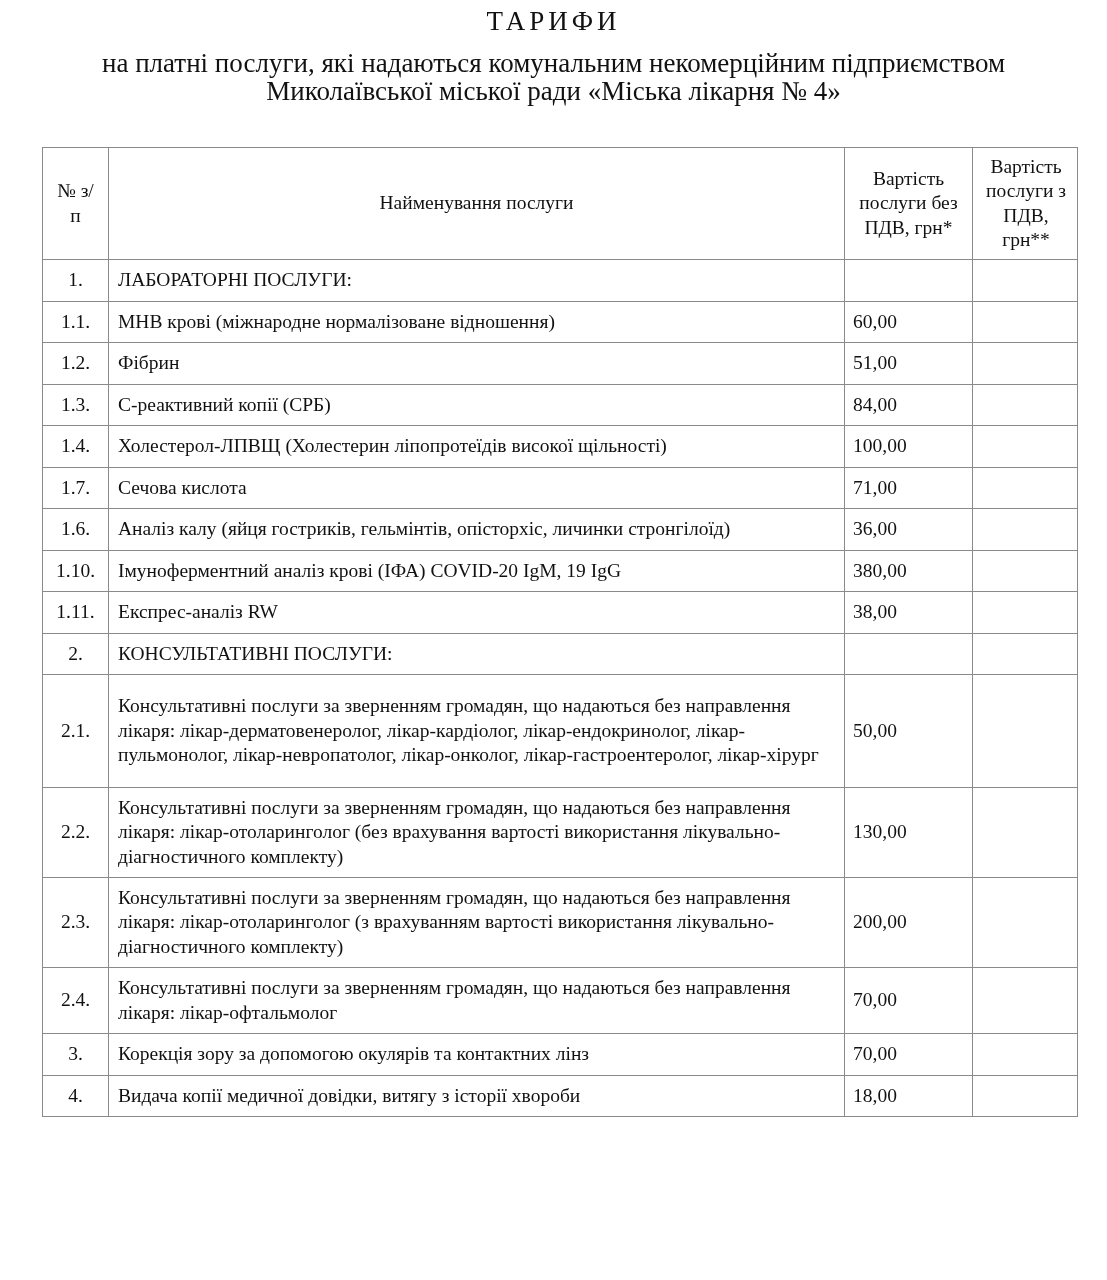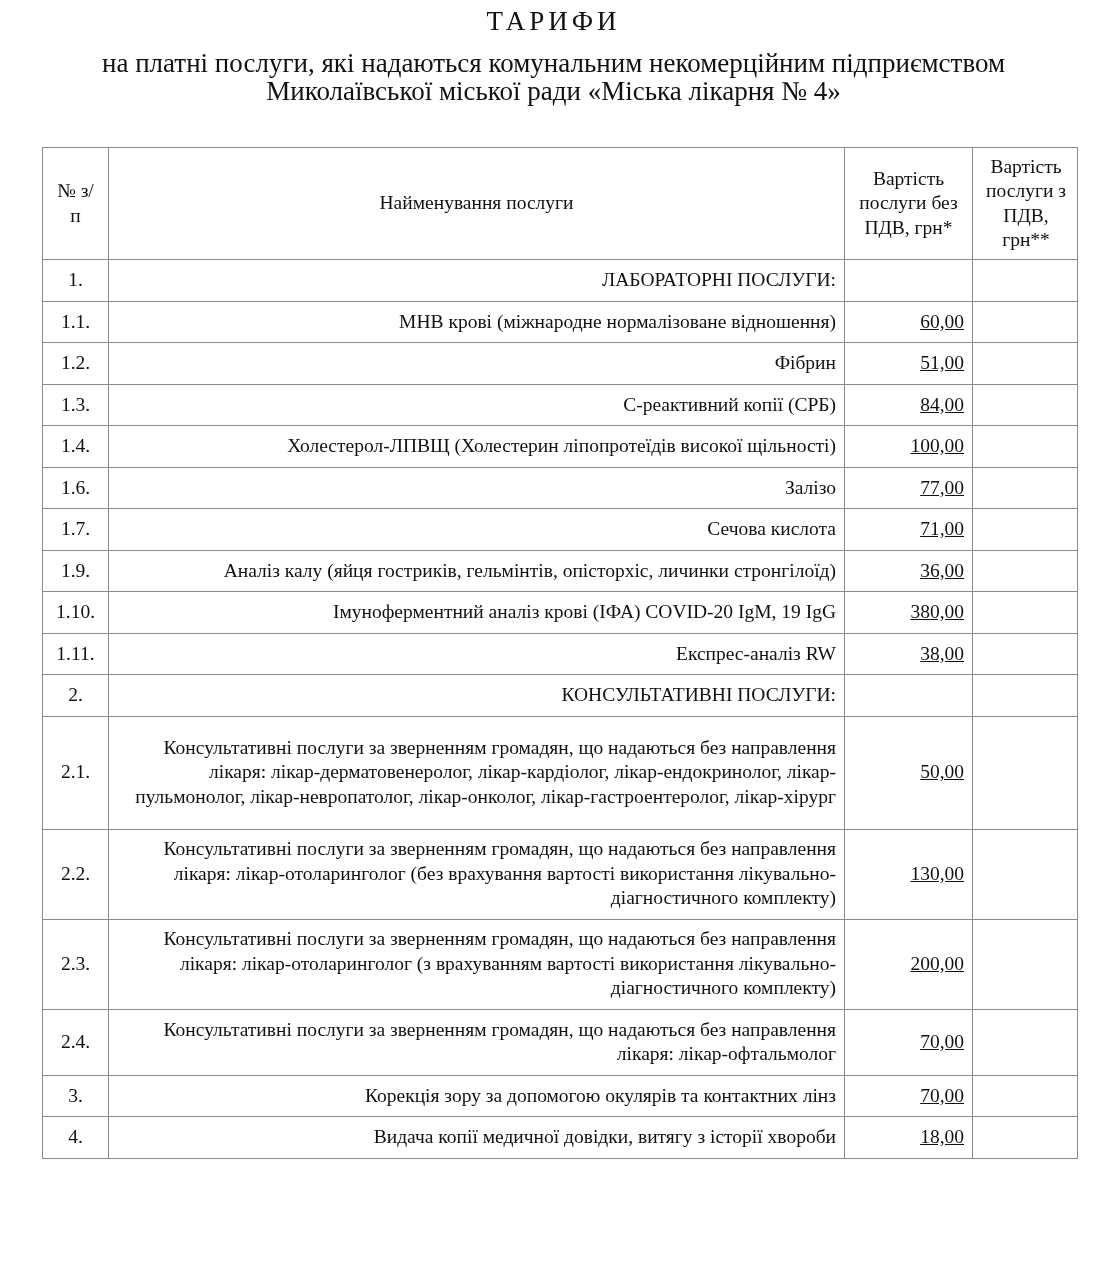--- a/index.html
+++ b/index.html
@@ -23,22 +23,22 @@
   td, th {
     border: 1.5px solid #8a8a8a; padding: 0 8px; font-weight: normal;
     vertical-align: middle;
   }
   th { text-align: center; }
   col.c1 { width: 66px; }
   col.c2 { width: 736px; }
   col.c3 { width: 128px; }
   col.c4 { width: 105px; }
   td.num { text-align: center; padding: 0 2px; }
-  td.price { text-align: right; text-decoration: underline; }
-  td.name { text-align: right; padding-left: 22px; }
+  td.price { text-align: left; }
+  td.name { text-align: left; padding-left: 9px; }
   tr.hdr { height: 112px; }
   tr.r1 { height: 41.5px; }
   tr.r4 { height: 113px; }
   tr.r3 { height: 90px; }
   tr.r2 { height: 66px; }
   .hdrcell { line-height: 24.5px; }
 </style>
 </head>
 <body>
 
@@ -92,33 +92,27 @@
         <td class="price">84,00</td>
         <td class="price"></td>
       </tr>
       <tr class="r1">
         <td class="num">1.4.</td>
         <td class="name">Холестерол-ЛПВЩ (Холестерин ліпопротеїдів високої щільності)</td>
         <td class="price">100,00</td>
         <td class="price"></td>
       </tr>
       <tr class="r1">
-        <td class="num">1.6.</td>
-        <td class="name">Залізо</td>
-        <td class="price">77,00</td>
-        <td class="price"></td>
-      </tr>
-      <tr class="r1">
         <td class="num">1.7.</td>
         <td class="name">Сечова кислота</td>
         <td class="price">71,00</td>
         <td class="price"></td>
       </tr>
       <tr class="r1">
-        <td class="num">1.9.</td>
+        <td class="num">1.6.</td>
         <td class="name">Аналіз калу (яйця гостриків, гельмінтів, опісторхіс, личинки стронгілоїд)</td>
         <td class="price">36,00</td>
         <td class="price"></td>
       </tr>
       <tr class="r1">
         <td class="num">1.10.</td>
         <td class="name">Імуноферментний аналіз крові (ІФА) COVID-20 IgM, 19 IgG</td>
         <td class="price">380,00</td>
         <td class="price"></td>
       </tr>

